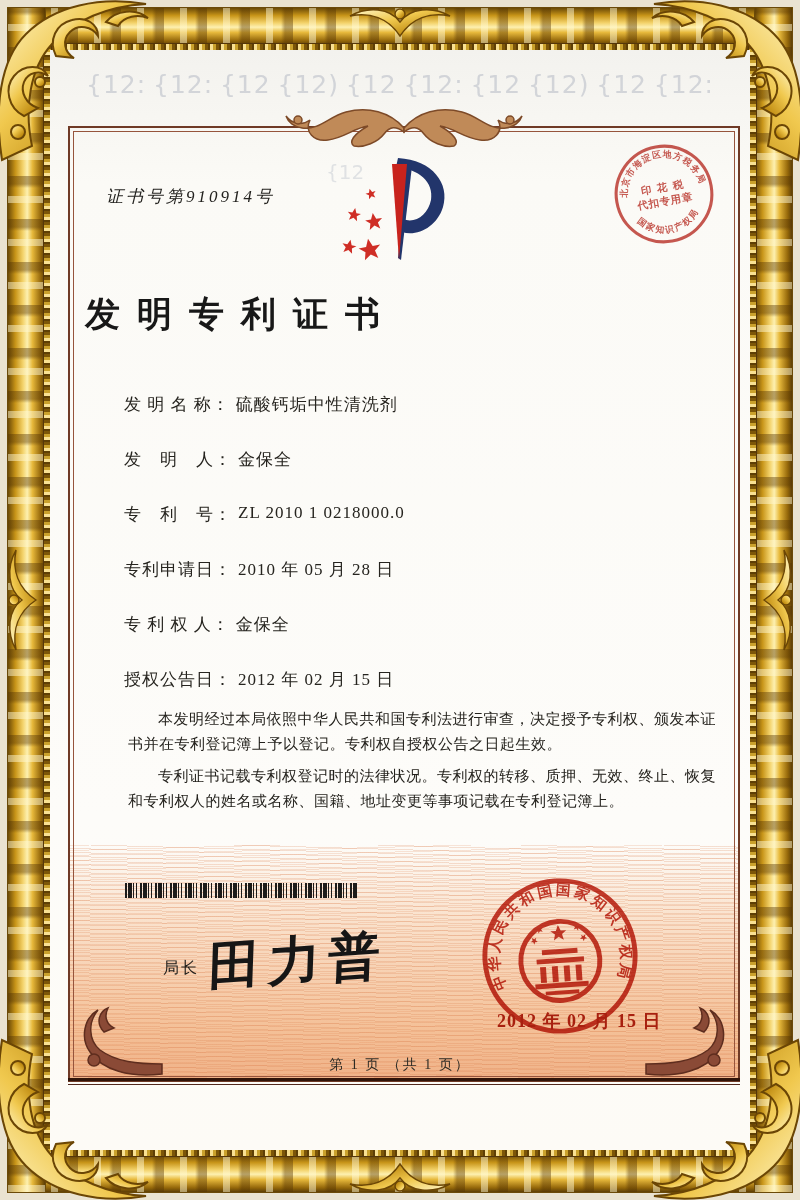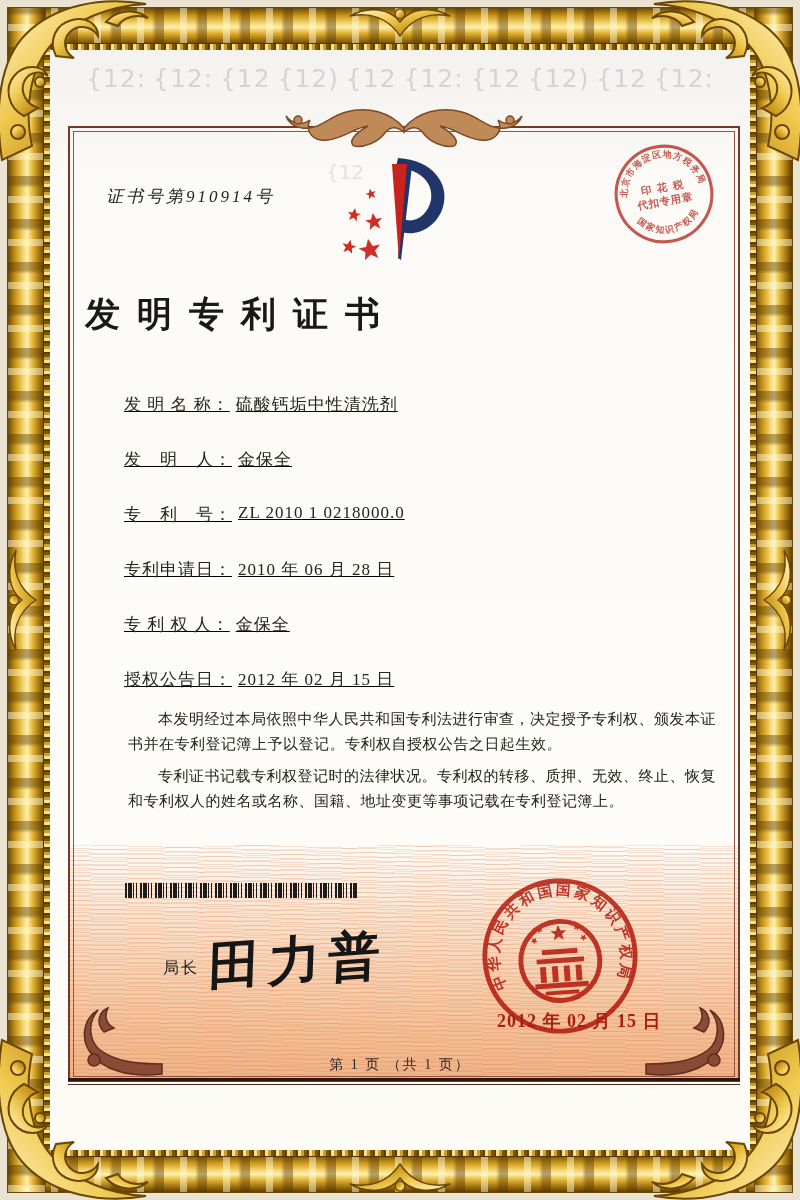--- a/index.html
+++ b/index.html
@@ -43,31 +43,31 @@
     background:
       repeating-linear-gradient(1.6deg, rgba(214,118,68,.22) 0 1px, rgba(255,255,255,0) 1px 4px),
       repeating-linear-gradient(178.5deg, rgba(224,130,80,.20) 0 1px, rgba(255,255,255,0) 1px 5px),
       linear-gradient(180deg, rgba(250,233,218,0) 0%, rgba(248,209,176,.55) 28%, #f4c097 78%, #f0b288 100%);}
   .inner-border{position:absolute;left:68px;top:126px;width:672px;height:956px;
     border:2px solid #6f3a26;}
   .inner-border .thin{position:absolute;left:3px;top:3px;right:3px;bottom:3px;border:1px solid #96543c;}
   .bottom-rule-a{position:absolute;left:68px;top:1078px;width:672px;height:3px;background:#301409;}
   .bottom-rule-b{position:absolute;left:68px;top:1084px;width:672px;height:1px;background:#53291c;}
   
-  .wm-row{position:absolute;left:86px;right:86px;top:64px;display:flex;justify-content:space-between;
+  .wm-row{position:absolute;left:86px;right:86px;top:70px;display:flex;justify-content:space-between;
     font-family:"DejaVu Sans","Liberation Sans",sans-serif;font-size:25px;color:rgba(128,140,162,.30);
     letter-spacing:1px;filter:blur(.4px);}
   .wm-single{position:absolute;left:326px;top:160px;font-family:"DejaVu Sans",sans-serif;font-size:20px;
     color:rgba(128,140,162,.22);filter:blur(.4px);}
   
   .cert-no{position:absolute;left:106px;top:185px;font-size:17px;letter-spacing:3px;color:#23221f;font-style:italic;}
   .logo{position:absolute;left:340px;top:152px;}
   .title{position:absolute;left:68px;width:672px;top:291px;text-align:left;font-size:35px;font-weight:bold;
     color:#181818;letter-spacing:17px;text-indent:17px;}
-  .fields{position:absolute;left:124px;top:393px;text-decoration:underline;}
+  .fields{position:absolute;left:124px;top:393px;}
   .field-row{display:flex;align-items:flex-start;height:18px;margin-bottom:37px;font-size:17px;color:#26241f;}
   .field-row .lbl{white-space:pre;letter-spacing:1px;}
   .field-row .val{margin-left:6px;letter-spacing:1px;}
   .paras{position:absolute;left:120px;top:699px;width:604px;font-size:15px;line-height:24.5px;
     text-align:justify;color:#24221d;}
   .paras p{margin:8px;text-indent:2em;letter-spacing:.5px;}
   .barcode{position:absolute;left:125px;top:883px;width:232px;height:15px;
     background:repeating-linear-gradient(90deg,#1d1c1a 0 2px,rgba(0,0,0,0) 2px 3px,#1d1c1a 3px 7px,
       rgba(0,0,0,0) 7px 8px,#1d1c1a 8px 9px,rgba(0,0,0,0) 9px 11px,#1d1c1a 11px 12px,rgba(0,0,0,0) 12px 15px);}
   .director{position:absolute;left:163px;top:958px;font-size:16px;color:#1c1b18;letter-spacing:2px;}
@@ -193,21 +193,21 @@
     <div class="field-row">
       <span class="lbl">发　明　人：</span>
       <span class="val">金保全</span>
     </div>
     <div class="field-row">
       <span class="lbl">专　利　号：</span>
       <span class="val">ZL 2010 1 0218000.0</span>
     </div>
     <div class="field-row">
       <span class="lbl">专利申请日：</span>
-      <span class="val">2010 年 06 月 28 日</span>
+      <span class="val">2010 年 05 月 28 日</span>
     </div>
     <div class="field-row">
       <span class="lbl">专 利 权 人：</span>
       <span class="val">金保全</span>
     </div>
     <div class="field-row">
       <span class="lbl">授权公告日：</span>
       <span class="val">2012 年 02 月 15 日</span>
     </div>
   </div>

